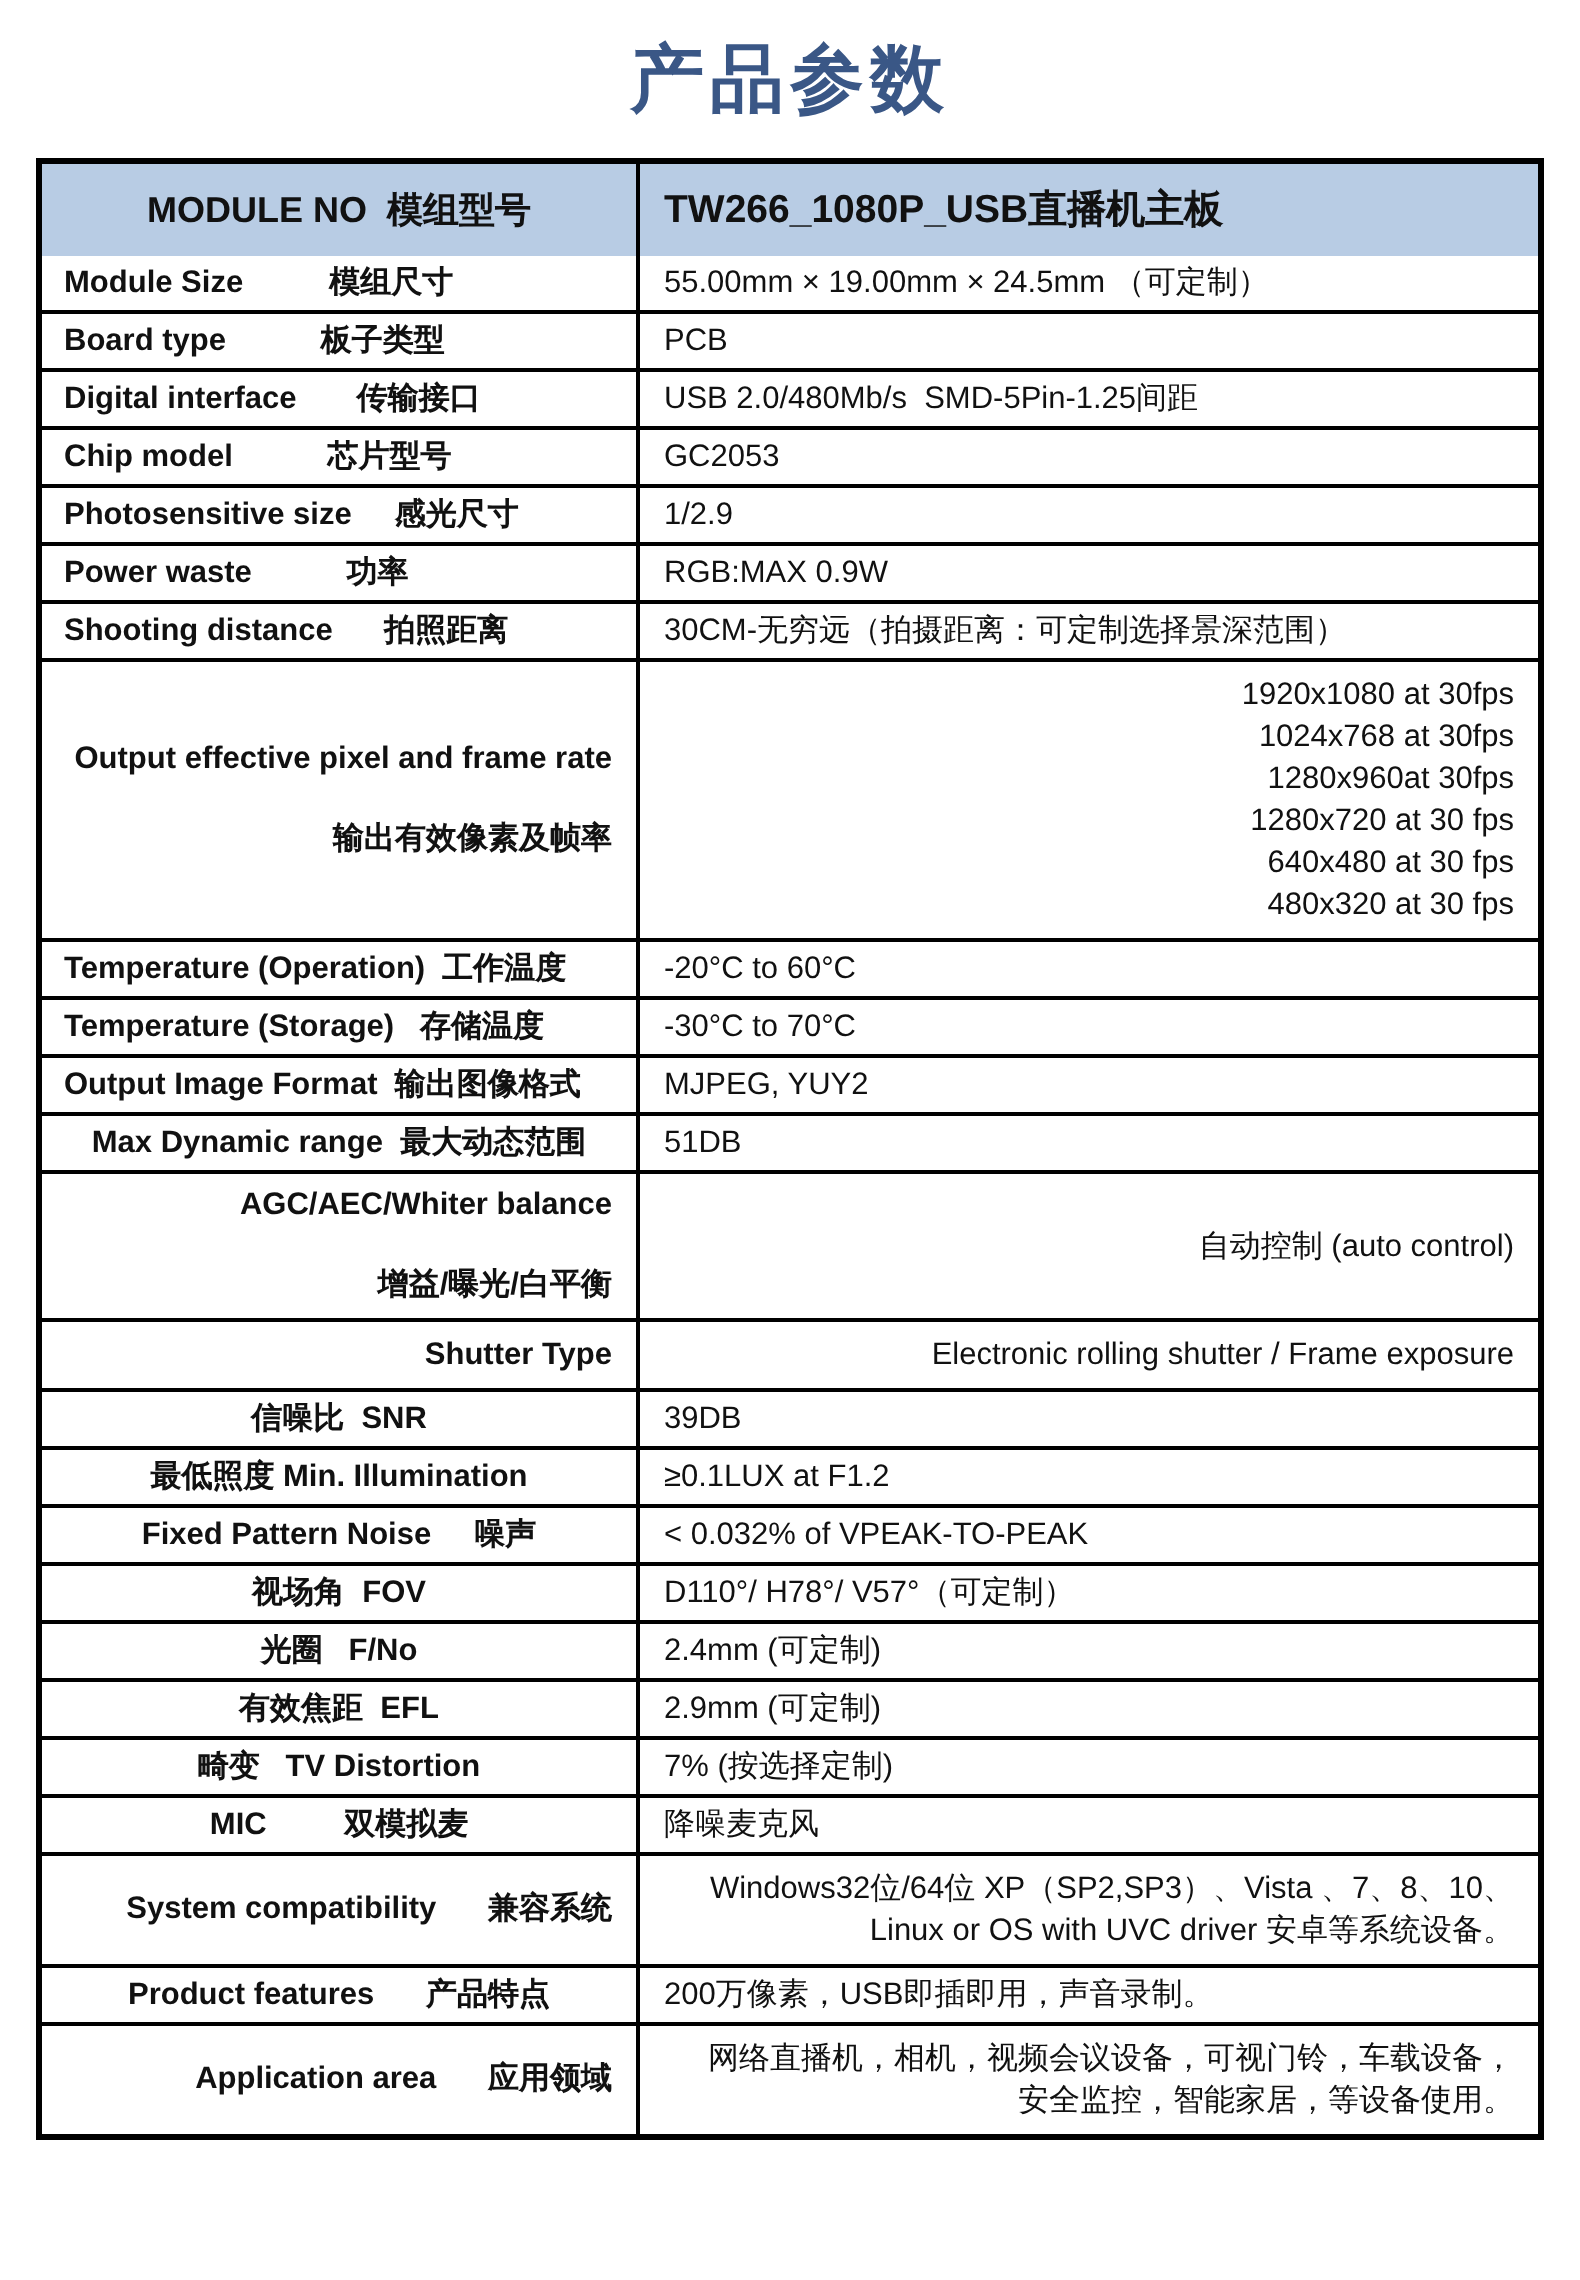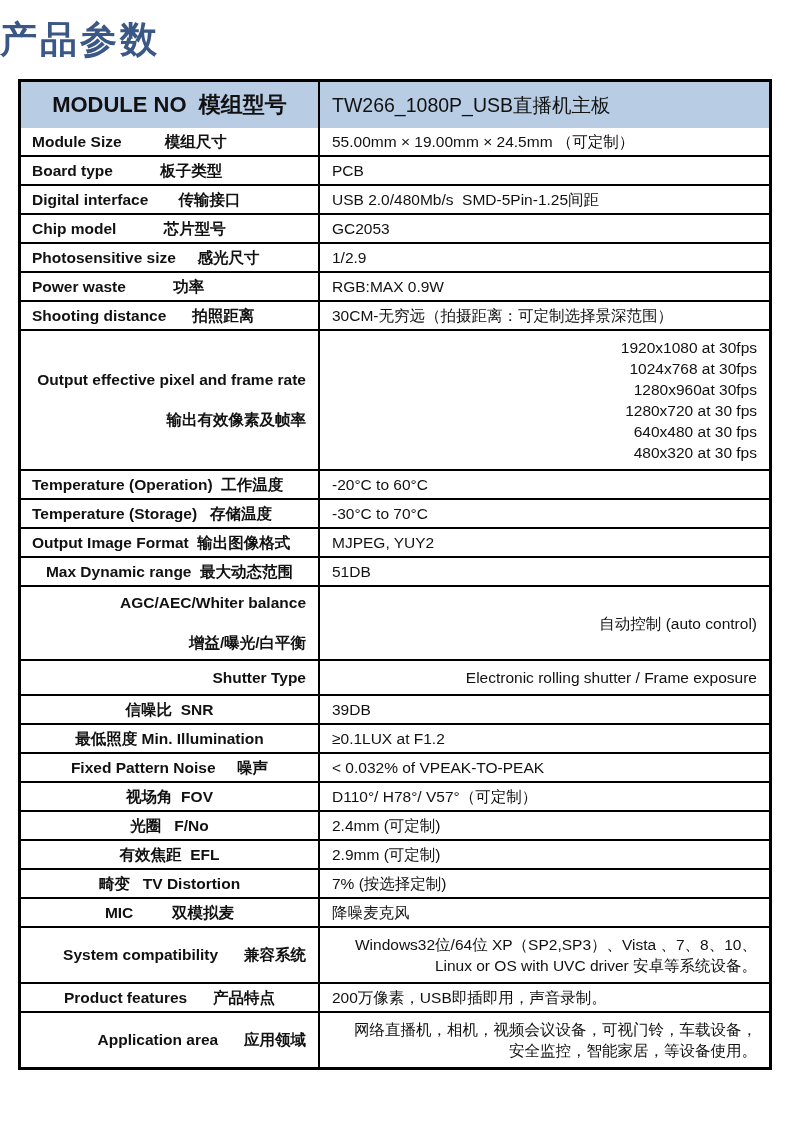--- a/index.html
+++ b/index.html
@@ -9,21 +9,21 @@
   }
   *{box-sizing:border-box;}
   html,body{margin:0;padding:0;background:#ffffff;}
   body{
     width:790px;height:1140px;
     font-family:"Liberation Sans","DejaVu Sans",sans-serif;
     color:#111;
   }
   .page{width:790px;height:1140px;position:relative;}
 
-  .title-block{text-align:left;padding-top:16px;}
+  .title-block{text-align:center;padding-top:16px;}
   .page-title{
     margin:0;font-size:37px;font-weight:700;color:var(--blue);
     letter-spacing:3px;line-height:1.3;
   }
   .page-subtitle{
     margin:1px 0 0 0;font-size:17px;font-weight:500;color:var(--blue);
     letter-spacing:1.5px;
   }
 
   .param-table{
@@ -46,25 +46,25 @@
   .value-cell{
     flex:1 1 auto;
     padding:3px 12px;
     display:flex;flex-direction:column;justify-content:center;
     font-weight:400;line-height:21px;
     white-space:pre-wrap;
     min-height:26px;
   }
   .row.header-row{background:var(--header-bg);}
   .row.header-row .label-cell{
-    min-height:46px;font-size:22px;text-align:center;align-items:center;
+    min-height:46px;font-size:18px;text-align:center;align-items:center;
     justify-content:center;padding:8px 10px;
   }
   .row.header-row .value-cell{
-    min-height:46px;font-size:19.5px;font-weight:400;justify-content:center;
+    min-height:46px;font-size:19.5px;font-weight:700;justify-content:center;
     padding:8px 12px;
   }
   .row.tall .label-cell,.row.tall .value-cell{padding:6px 12px;text-align:right;}
 </style>
 </head>
 <body>
 
 <div class="page">
   <div class="title-block">
     <h1 class="page-title">产品参数</h1>

